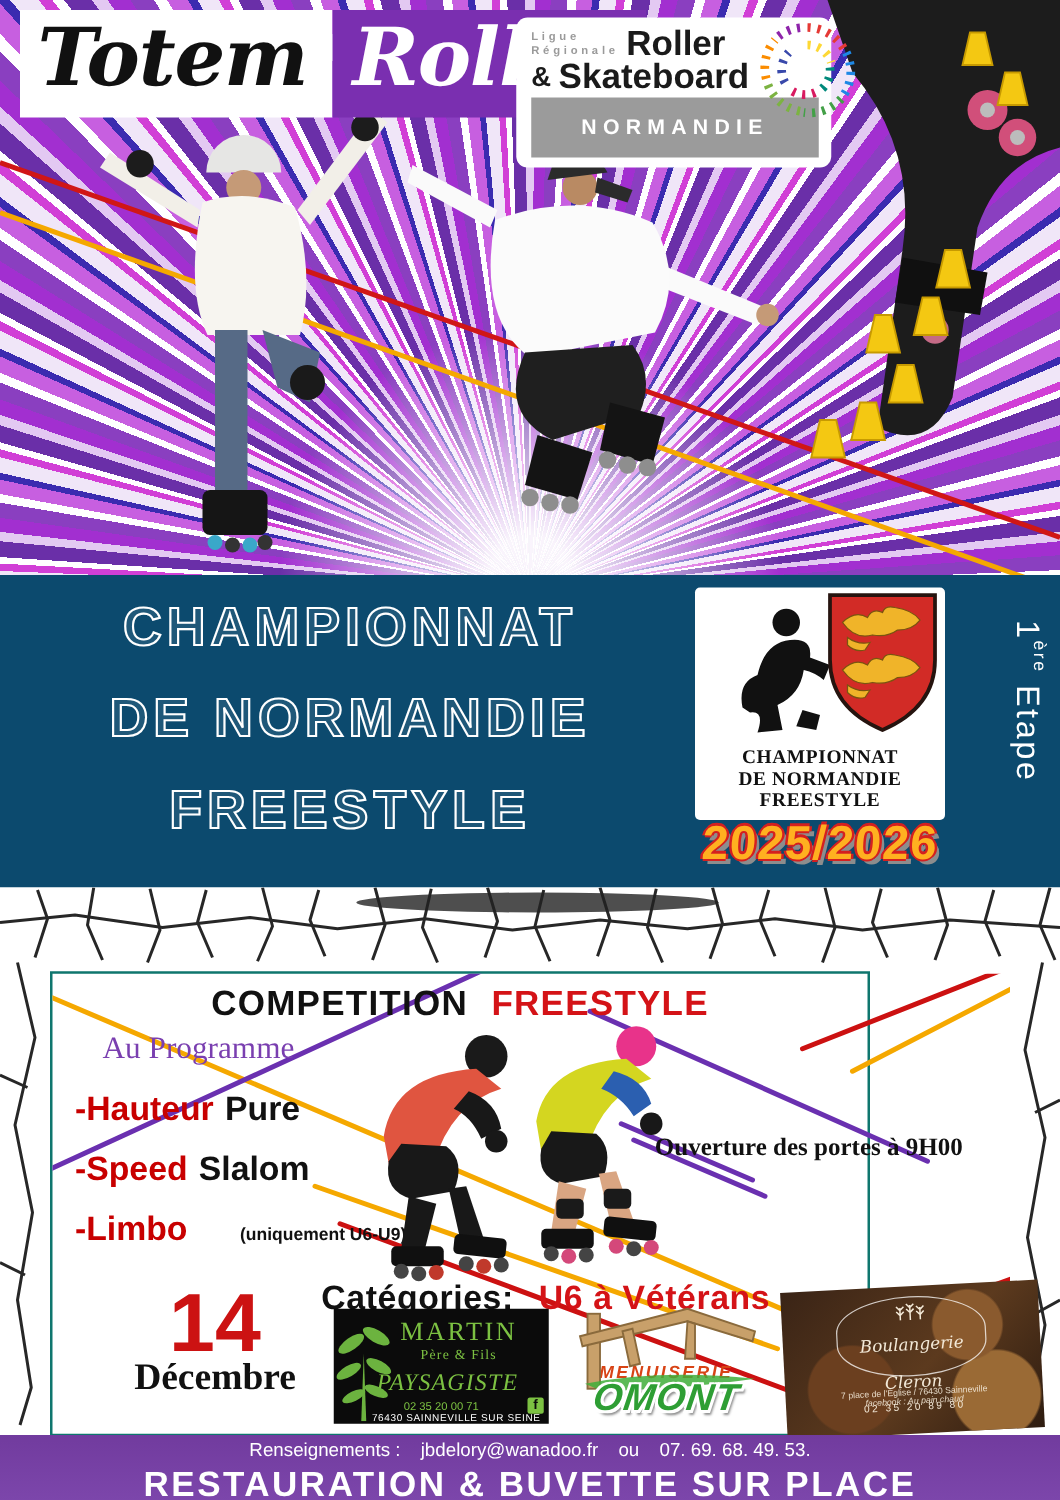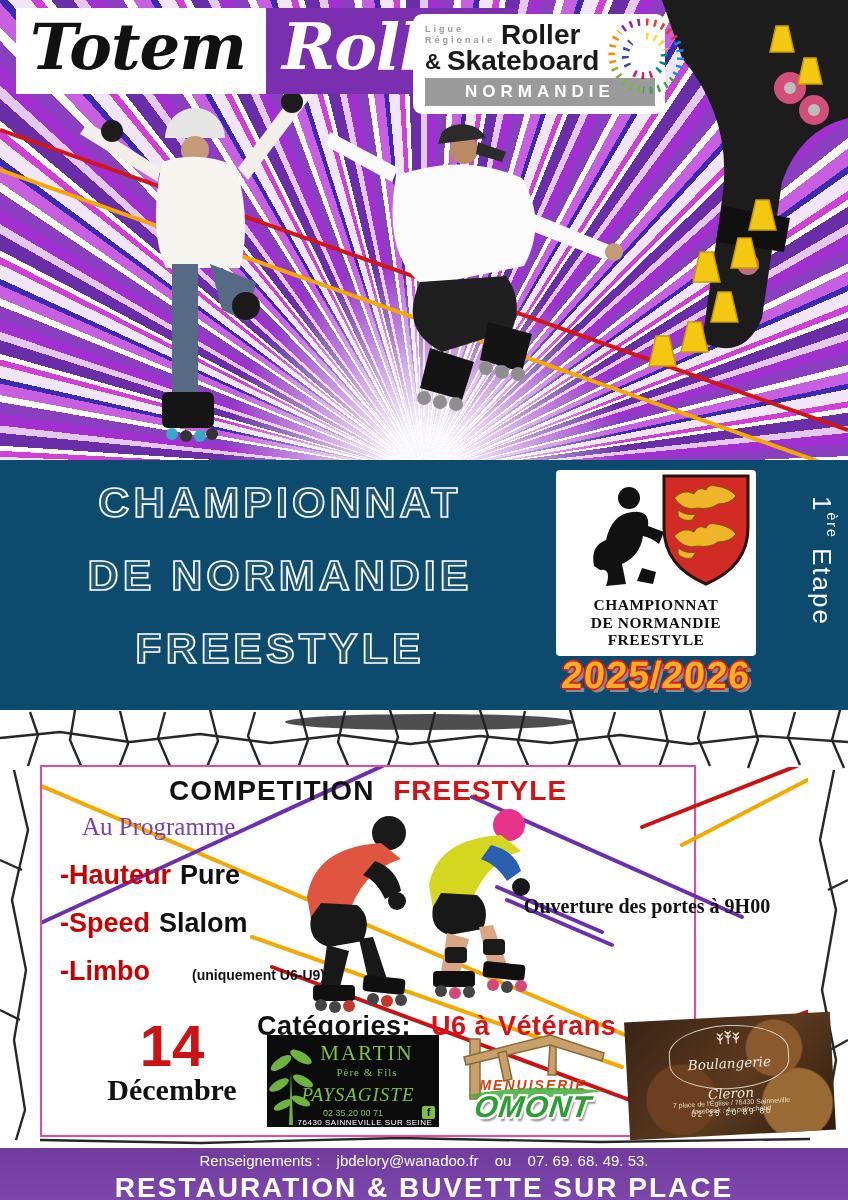--- a/index.html
+++ b/index.html
@@ -26,43 +26,43 @@
   .roller-box .script{color:#fff;}
 
   .ligue-logo{position:absolute;left:413px;top:14px;width:252px;background:#fff;
               border-radius:9px;padding:8px 10px 8px 12px;box-sizing:border-box;}
   .lr-row{display:flex;align-items:flex-end;}
   .lr-small{font-size:9px;letter-spacing:3px;color:#9a9a9a;line-height:11px;
             font-weight:700;padding-bottom:2px;}
   .lr-big{font-size:28px;font-weight:900;color:#1a1a1a;line-height:26px;margin-left:6px;}
   .lr-amp{font-size:22px;font-weight:900;color:#1a1a1a;line-height:24px;}
   .lr-region{margin-top:4px;background:#9b9b9b;color:#fff;text-align:center;
-             font-weight:800;font-size:17px;letter-spacing:5px;padding:4px 0;}
+             font-weight:800;font-size:17px;letter-spacing:5px;padding:14px 0;}
   .swirl{position:absolute;left:598px;top:8px;}
 
   
   .banner{position:absolute;left:0;top:460px;width:848px;height:250px;background:#0c4a6e;}
   .banner-title{position:absolute;left:30px;top:6px;width:500px;text-align:center;
     color:rgba(255,255,255,.08);-webkit-text-stroke:1.7px #ffffff;
     font-weight:800;font-size:43px;letter-spacing:4px;line-height:73px;}
   .etape{position:absolute;right:8px;top:36px;writing-mode:vertical-rl;
          color:#fff;font-size:26px;letter-spacing:2px;}
   .etape sup{font-size:14px;}
   .crest{position:absolute;left:556px;top:10px;width:200px;height:186px;background:#fff;
          border-radius:4px;text-align:center;overflow:hidden;}
   .crest-text{font-family:"Liberation Serif",serif;font-weight:900;color:#111;
               font-size:15.5px;line-height:16.5px;letter-spacing:.5px;margin-top:1px;}
   .season{position:absolute;left:538px;top:194px;width:236px;text-align:center;
     font-weight:900;font-size:38px;letter-spacing:1px;color:#ffb020;transform:skewX(-4deg);
     text-shadow:-2px 0 0 #d42020,2px 0 0 #d42020,0 -2px 0 #d42020,0 2px 0 #d42020,4px 4px 0 #8d8d8d;}
 
   
   .mosaic{position:absolute;left:0;top:710px;width:848px;height:438px;background:#fff;}
-  .card{position:absolute;left:40px;top:55px;width:656px;height:372px;background:#fff;
-        border:2px solid #ec4899;box-sizing:border-box;}
+  .card{position:absolute;left:40px;top:67px;width:656px;height:372px;background:#fff;
+        border:2px solid #0f766e;box-sizing:border-box;}
   .card-lines{position:absolute;left:0;top:0;pointer-events:none;}
   .card-heading{position:absolute;left:0;top:8px;width:100%;text-align:center;
                 font-weight:900;font-size:28px;letter-spacing:1px;}
   .card-heading .h-black{color:#111;}
   .card-heading .h-red{color:#d41317;margin-left:10px;}
   .program{position:absolute;left:18px;top:46px;}
   .program-title{font-family:"Liberation Serif",serif;color:#7a3fb0;font-size:25px;
                  margin-left:22px;margin-bottom:10px;}
   .program-item{font-size:27px;font-weight:800;line-height:48px;white-space:nowrap;}
   .pi-red{color:#c80000;}
@@ -73,21 +73,21 @@
          font-family:"Liberation Serif",serif;font-weight:700;color:#7a3fb0;font-size:21px;
          line-height:30px;}
   .doors{position:absolute;left:452px;top:128px;width:306px;text-align:center;
          font-family:"Liberation Serif",serif;font-weight:700;color:#111;font-size:20px;}
   .skaters{position:absolute;left:235px;top:34px;}
   .categories{position:absolute;left:215px;top:244px;font-weight:900;font-size:27px;
               letter-spacing:.5px;white-space:nowrap;}
   .cat-black{color:#111;}
   .cat-red{color:#d41317;margin-left:12px;}
   .date-block{position:absolute;left:40px;top:252px;width:180px;text-align:center;}
-  .date-day{color:#cc1212;font-weight:900;font-size:58px;line-height:54px;}
+  .date-day{color:#cc1212;font-weight:900;font-size:66px;line-height:54px;}
   .date-month{font-family:"Liberation Serif",serif;color:#111;font-weight:900;font-size:30px;}
 
   
   .martin{position:absolute;left:225px;top:268px;width:172px;height:92px;background:#0b0b0b;
           color:#7cc142;text-align:center;overflow:hidden;}
   .martin-name{font-family:Liberation Serif, serif;font-size:21px;letter-spacing:2px;
                margin-top:6px;margin-left:28px;}
   .martin-sub{font-family:"Liberation Serif",serif;font-size:11px;letter-spacing:1px;margin-left:28px;}
   .martin-job{font-family:"Liberation Serif",serif;font-style:italic;font-size:19px;
               letter-spacing:1px;margin-top:6px;margin-left:10px;}

